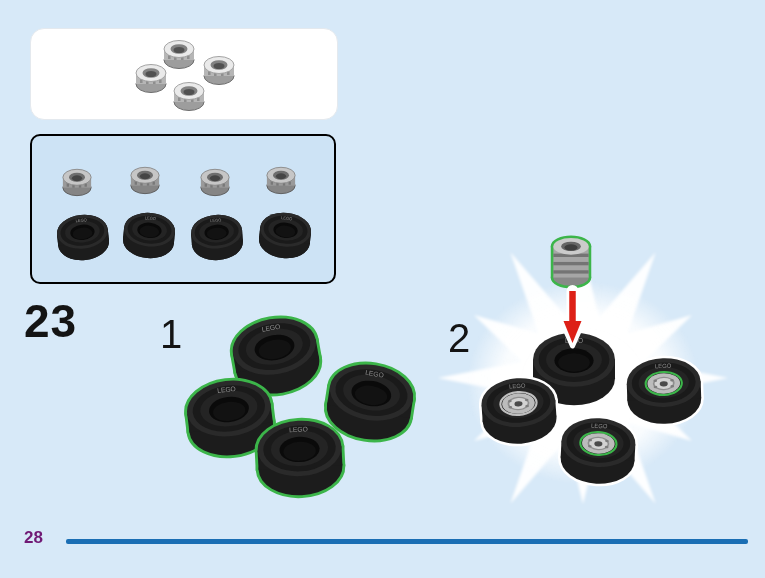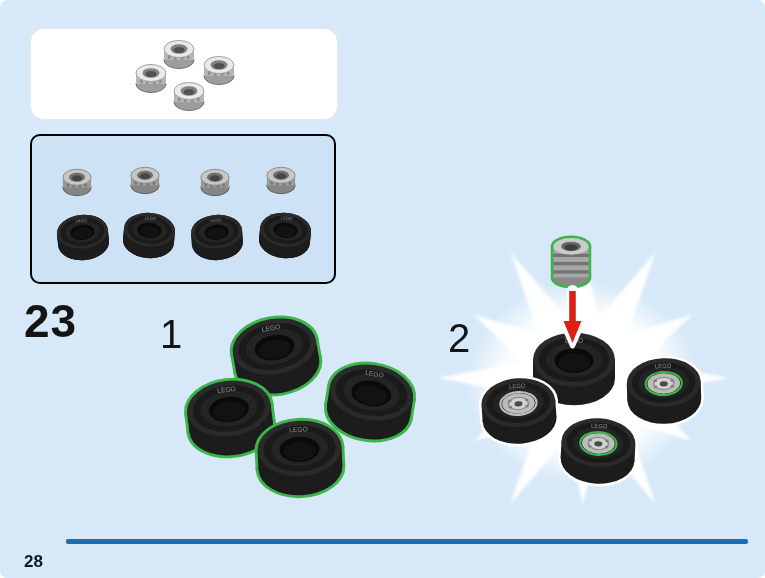--- a/index.html
+++ b/index.html
@@ -1,36 +1,35 @@
 <!DOCTYPE html>
 <html><head>
 <meta charset="utf-8">
 <style>
   html,body{margin:0;padding:0;background:#ffffff;}
   .canvas{
     position:relative;width:765px;height:578px;overflow:hidden;
     background:#d7e9f8;
     font-family:"Liberation Sans",sans-serif;
-    border-radius:7px;
   }
   .abs{position:absolute;}
   .preview-box{
     left:30px;top:28px;width:306px;height:90px;
     background:#ffffff;border:1px solid #e4e9ee;border-radius:14px;
   }
   .parts-box{
     left:30px;top:134px;width:306px;height:150px;
     background:#cde3f5;border:2.5px solid #000;border-radius:10px;
     box-sizing:border-box;
   }
   .step-number{left:24px;top:294px;font-size:46px;font-weight:600;color:#141414;letter-spacing:1px;}
   .substep{font-size:40px;font-weight:500;color:#141414;}
   .substep1{left:160px;top:312px;}
   .substep2{left:448px;top:316px;}
-  .page-number{left:24px;top:552px;font-size:17px;font-weight:700;color:#0f172a;}
+  .page-number{left:24px;top:528px;font-size:17px;font-weight:700;color:#701a75;}
   .footer-line{left:66px;top:539px;width:682px;height:5px;background:#1a6eb4;border-radius:2px;}
   svg.part{display:block;overflow:visible;}
   .soft{filter:blur(1.5px);}
 </style>
 </head>
 <body>
 
 <svg width="0" height="0" style="position:absolute" aria-hidden="true">
   <defs>
     <radialGradient id="glow" cx="50%" cy="50%" r="50%">

